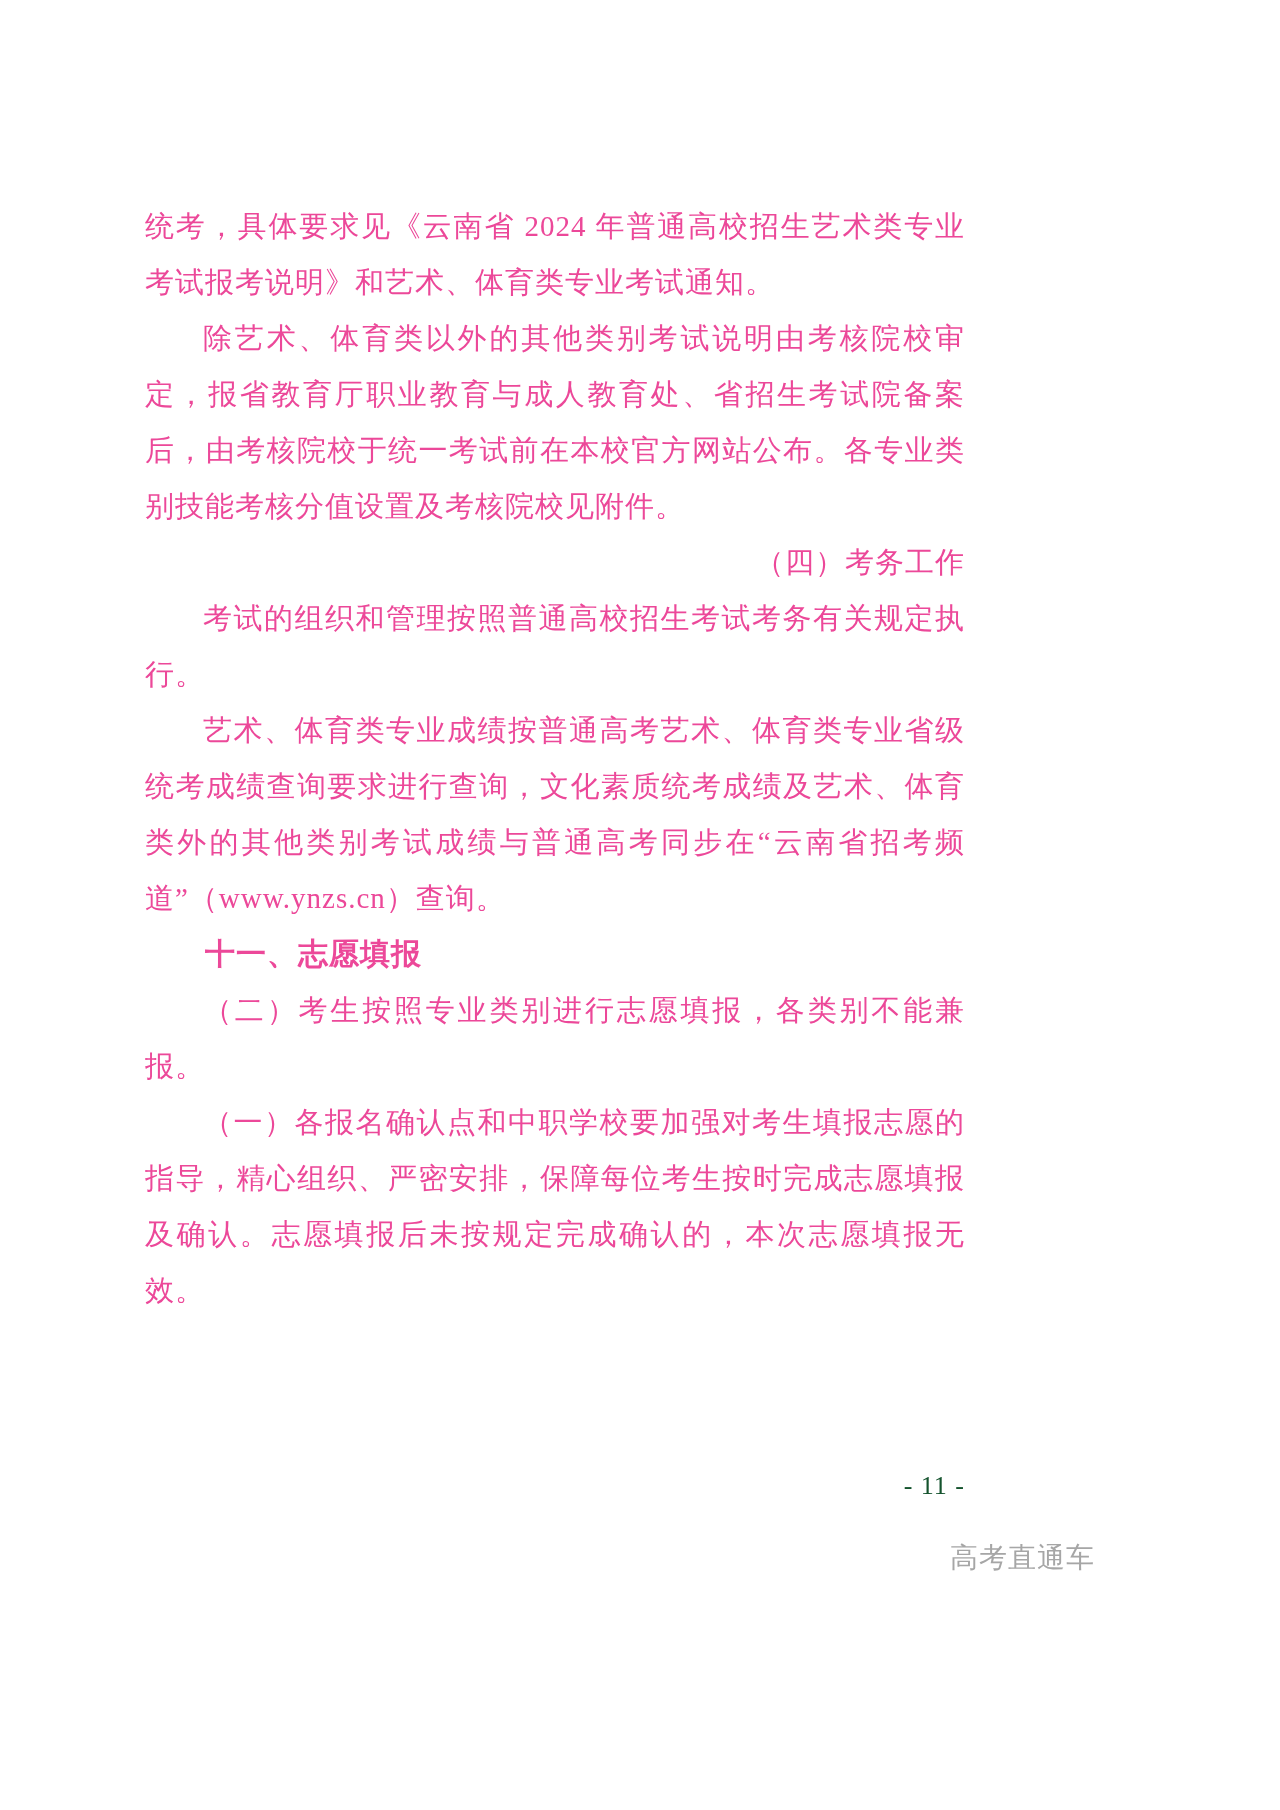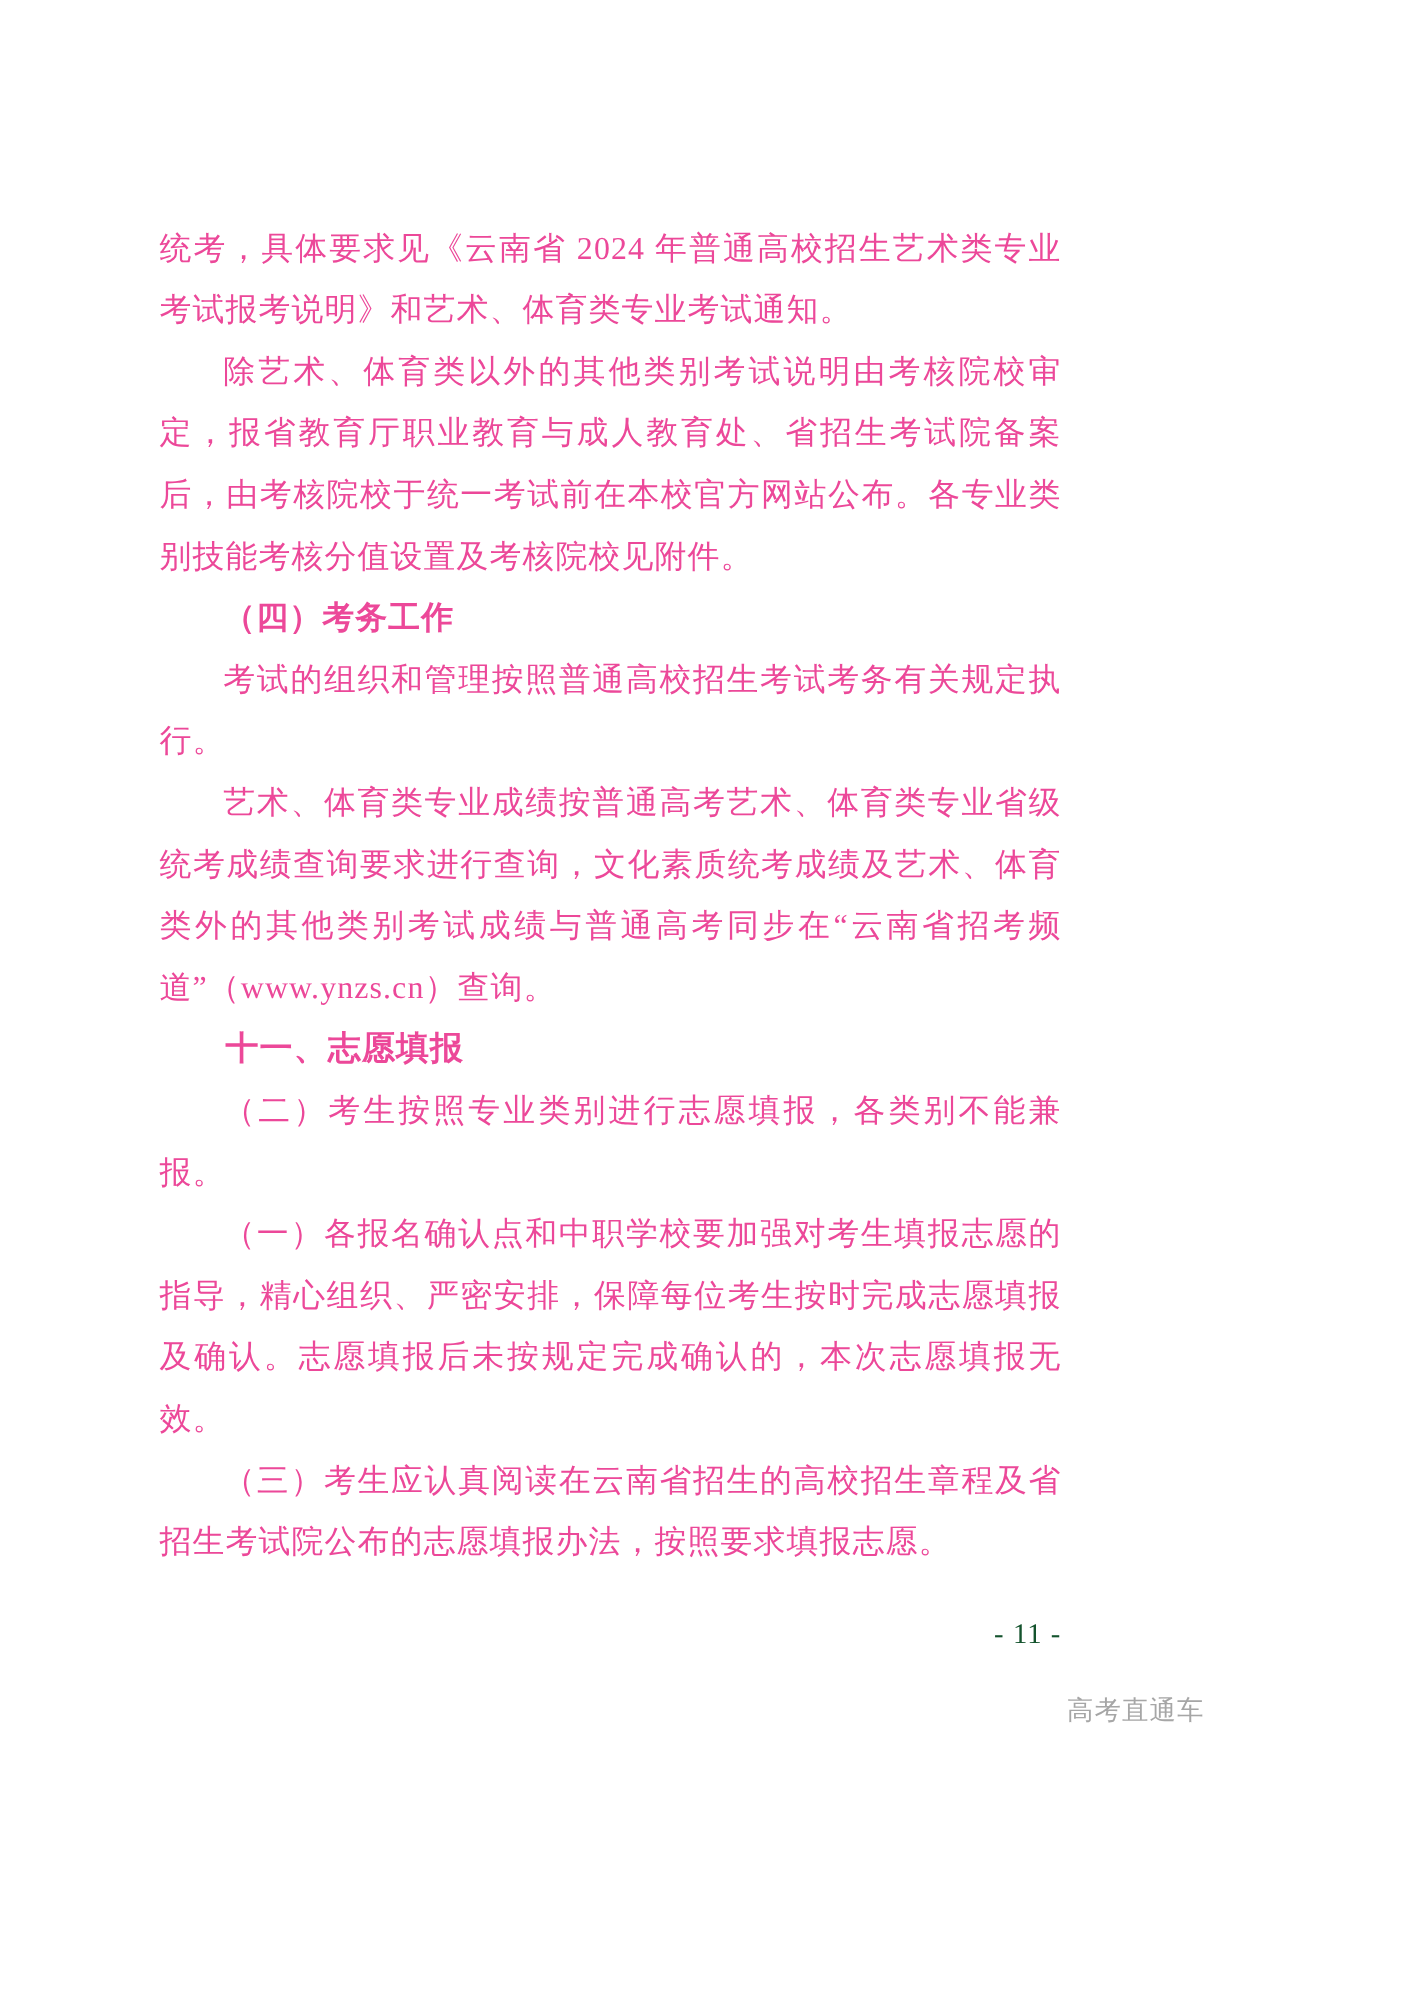--- a/index.html
+++ b/index.html
@@ -33,22 +33,22 @@
     text-justify: inter-character;
     color: #ec4899;
   }
   
   .content p.continuation { text-indent: 0; }
   
   .content p.body { text-indent: 2em; }
   
   .content p.heading-kai {
     text-indent: 2em;
-    font-weight: bold;
-    text-align: left;
+    font-weight: normal;
+    text-align: right;
   }
   
   .content p.heading-hei {
     text-indent: 2em;
     font-weight: bold;
     font-family: Liberation Serif, serif;
     font-size: 30px;
     text-align: left;
   }
   .page-number {
@@ -58,42 +58,41 @@
     font-size: 26px;
     line-height: 36px;
     letter-spacing: 1px;
     color: #14532d;
     font-family: "Liberation Serif", "DejaVu Serif", serif;
   }
   .watermark {
     position: absolute;
     top: 1543px;
     right: 185px;
-    font-size: 24px;
+    font-size: 28px;
     line-height: 30px;
     letter-spacing: 1px;
     color: #a6a6a6;
-    font-family: Liberation Mono, monospace;
+    font-family: Liberation Serif, serif;
   }
 </style>
 </head>
 <body>
 
 <div class="page">
 
   <div class="content">
 
   <p class="continuation">统考，具体要求见《云南省 2024 年普通高校招生艺术类专业考试报考说明》和艺术、体育类专业考试通知。</p>
       <p class="body">除艺术、体育类以外的其他类别考试说明由考核院校审定，报省教育厅职业教育与成人教育处、省招生考试院备案后，由考核院校于统一考试前在本校官方网站公布。各专业类别技能考核分值设置及考核院校见附件。</p>
       <p class="heading-kai">（四）考务工作</p>
       <p class="body">考试的组织和管理按照普通高校招生考试考务有关规定执行。</p>
       <p class="body">艺术、体育类专业成绩按普通高考艺术、体育类专业省级统考成绩查询要求进行查询，文化素质统考成绩及艺术、体育类外的其他类别考试成绩与普通高考同步在“云南省招考频道”（www.ynzs.cn）查询。</p>
       <p class="heading-hei">十一、志愿填报</p>
       <p class="body">（二）考生按照专业类别进行志愿填报，各类别不能兼报。</p>
       <p class="body">（一）各报名确认点和中职学校要加强对考生填报志愿的指导，精心组织、严密安排，保障每位考生按时完成志愿填报及确认。志愿填报后未按规定完成确认的，本次志愿填报无效。</p>
-      <p class="body">（三）考生应认真阅读在云南省招生的高校招生章程及省招生考试院公布的志愿填报办法，按照要求填报志愿。</p>
     </div>
 
   <div class="page-number">- 11 -</div>
 
   <div class="watermark">高考直通车</div>
 
 </div>
 
 </body></html>

